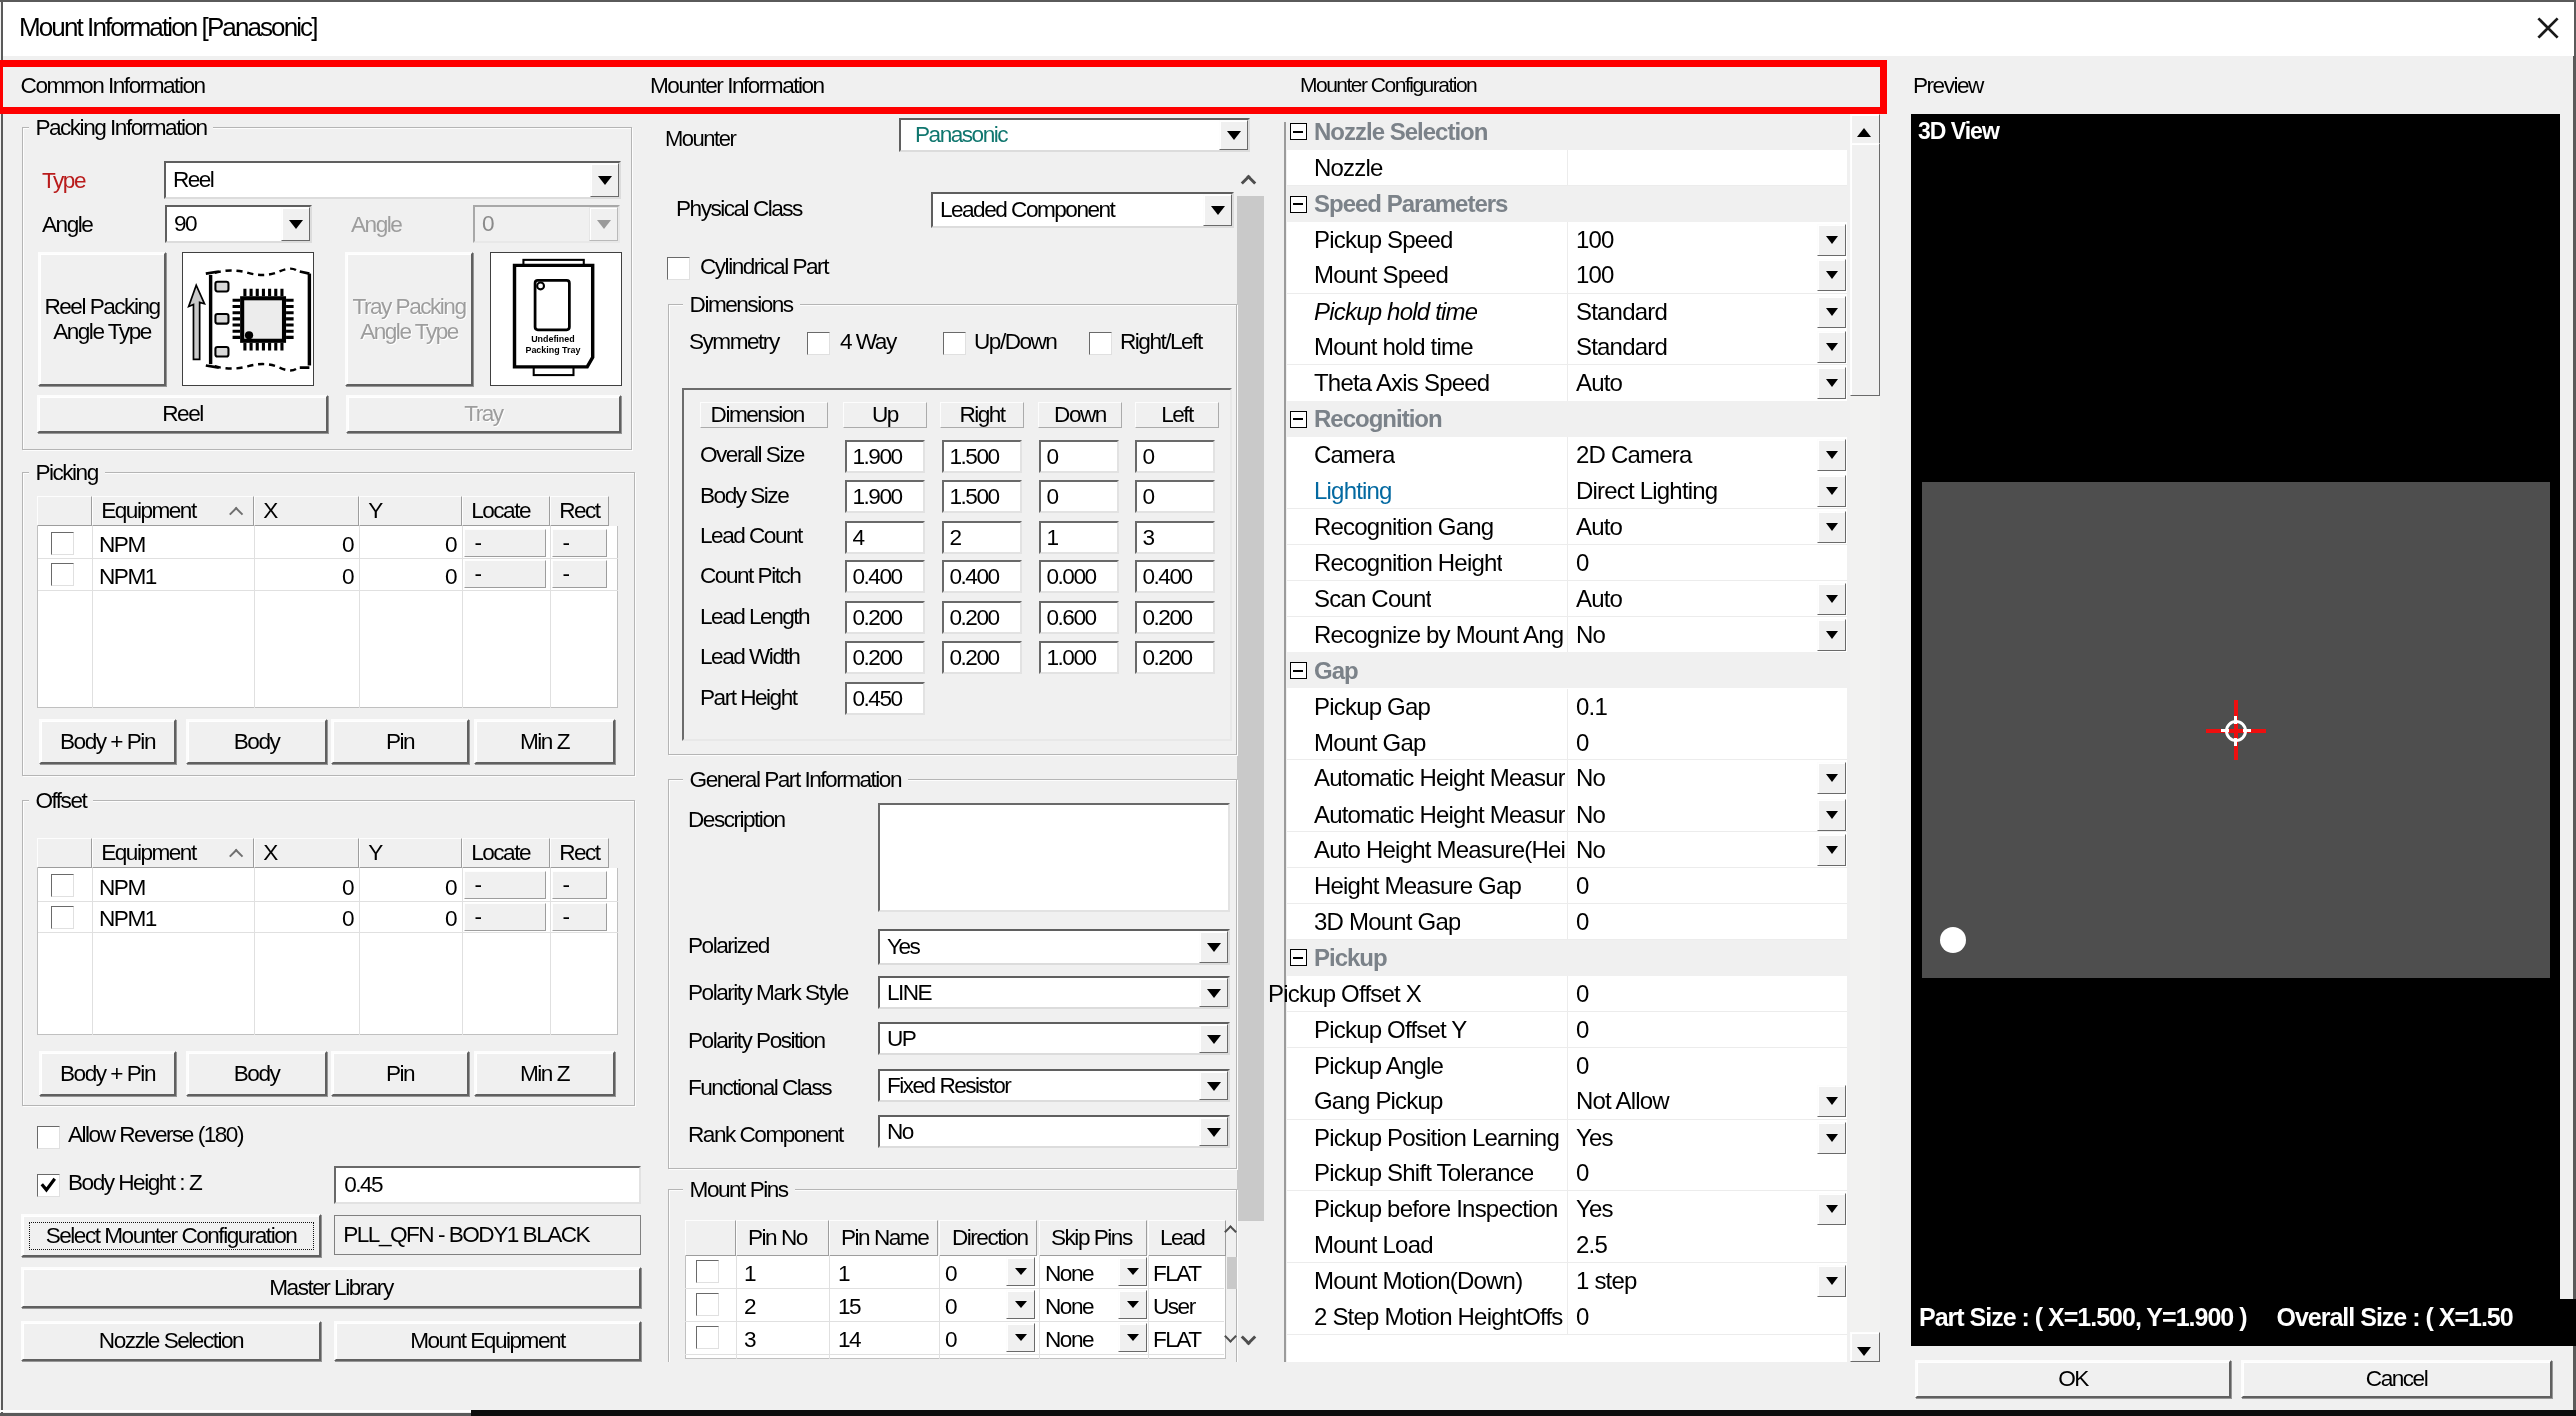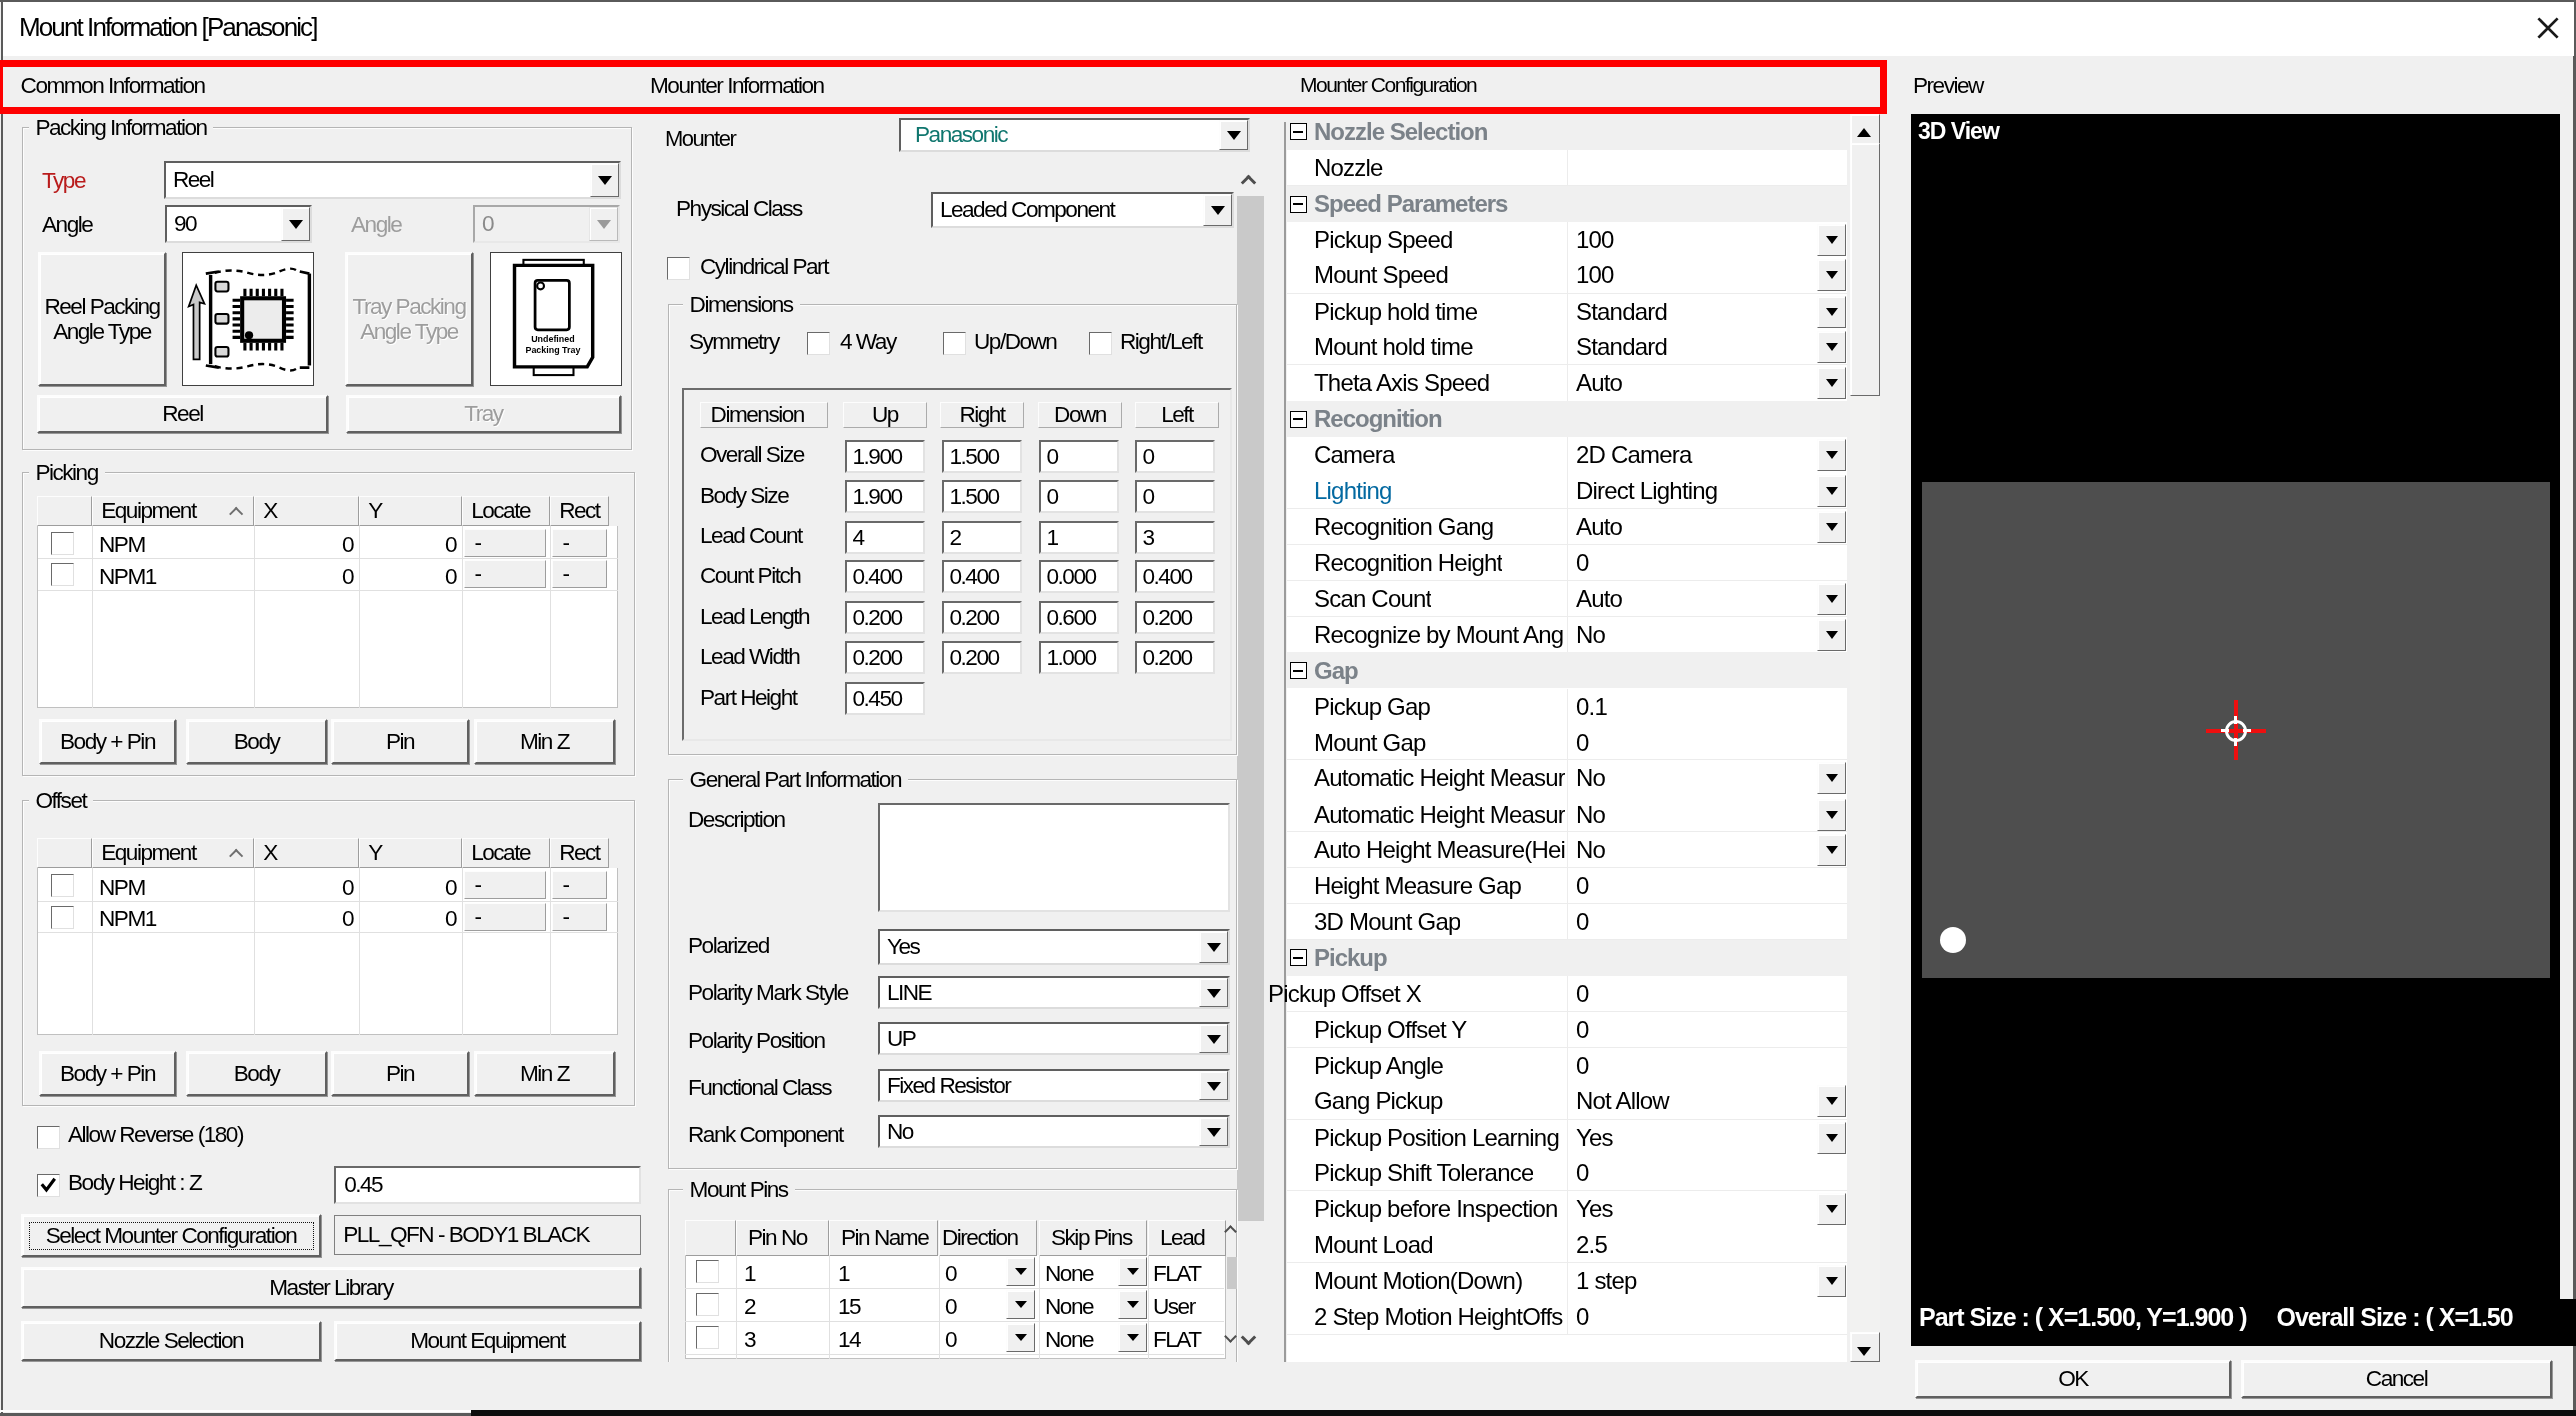--- a/index.html
+++ b/index.html
@@ -304,21 +304,21 @@
       <div class="tri" style="border-top-color:#000000;"></div>
     </div>
   </div>
 <div class="grp" style="left:668px;top:1189px;width:569px;height:183px;border-bottom:none;">
     <span class="glab" style="left:13.7px;">Mount Pins</span>
   </div>
 <div class="a" style="left:685px;top:1255px;width:541px;height:104px;background:#fff;border:0.7px solid #c0c0c0;border-top:none"></div>
 <div class="hc" style="left:685px;top:1220px;width:51px;height:36px;font-size:22.6px;justify-content:flex-start;padding-left:11px;"></div>
 <div class="hc" style="left:736px;top:1220px;width:93px;height:36px;font-size:22.6px;justify-content:flex-start;padding-left:11px;">Pin No</div>
 <div class="hc" style="left:829px;top:1220px;width:109px;height:36px;font-size:22.6px;justify-content:flex-start;padding-left:11px;">Pin Name</div>
-<div class="hc" style="left:939px;top:1220px;width:98px;height:36px;font-size:22.6px;justify-content:flex-start;padding-left:2px;">Direction</div>
+<div class="hc" style="left:939px;top:1220px;width:98px;height:36px;font-size:22.6px;justify-content:flex-start;padding-left:12px;">Direction</div>
 <div class="hc" style="left:1039px;top:1220px;width:108px;height:36px;font-size:22.6px;justify-content:flex-start;padding-left:11px;">Skip Pins</div>
 <div class="hc" style="left:1148px;top:1220px;width:78px;height:36px;font-size:22.6px;justify-content:flex-start;padding-left:11px;">Lead</div>
 <div class="cbx" style="left:696px;top:1260px;"></div>
 <div class="lb" style="left:744px;top:1261px;font-size:22.6px;letter-spacing:-1.5px;color:#000000;">1</div>
 <div class="lb" style="left:838px;top:1261px;font-size:22.6px;letter-spacing:-1.5px;color:#000000;">1</div>
 <div class="lb" style="left:945px;top:1261px;font-size:22.6px;letter-spacing:-1.5px;color:#000000;">0</div>
 <div class="ddg" style="left:1006px;top:1257px;width:29px;height:29px;">
     <div class="tri" style="border-width:6.2px;border-top-width:7.5px;margin-top:6.2px;"></div>
   </div>
 <div class="lb" style="left:1045px;top:1261px;font-size:22.6px;letter-spacing:-1.5px;color:#000000;">None</div>
@@ -393,21 +393,21 @@
 <div class="a" style="left:1567px;top:257px;width:0.7px;height:36px;background:#ececec"></div>
 <div class="a" style="left:1287px;top:293px;width:560px;height:0.7px;background:#ececec"></div>
 <div class="lb" style="left:1314px;top:261px;font-size:24px;letter-spacing:-0.8px;color:#000000;max-width:252px;overflow:hidden;">Mount Speed</div>
 <div class="lb" style="left:1576px;top:261px;font-size:24px;letter-spacing:-0.8px;color:#000000;">100</div>
 <div class="ddg" style="left:1817px;top:259px;width:29px;height:32px;">
     <div class="tri" style="border-width:6.9px;border-top-width:8.2px;margin-top:6.9px;"></div>
   </div>
 <div class="pgrow" style="top:294px;height:36px;"></div>
 <div class="a" style="left:1567px;top:294px;width:0.7px;height:36px;background:#ececec"></div>
 <div class="a" style="left:1287px;top:329px;width:560px;height:0.7px;background:#ececec"></div>
-<div class="lb" style="left:1314px;top:298px;font-size:24px;letter-spacing:-0.8px;color:#000000;max-width:252px;overflow:hidden;">Pickup hold time</div>
+<div class="lb" style="left:1314px;top:298px;font-size:24px;letter-spacing:-0.8px;color:#000000;max-width:252px;overflow:hidden;font-style:italic;">Pickup hold time</div>
 <div class="lb" style="left:1576px;top:298px;font-size:24px;letter-spacing:-0.8px;color:#000000;">Standard</div>
 <div class="ddg" style="left:1817px;top:296px;width:29px;height:32px;">
     <div class="tri" style="border-width:6.9px;border-top-width:8.2px;margin-top:6.9px;"></div>
   </div>
 <div class="pgrow" style="top:329px;height:36px;"></div>
 <div class="a" style="left:1567px;top:329px;width:0.7px;height:36px;background:#ececec"></div>
 <div class="a" style="left:1287px;top:364px;width:560px;height:0.7px;background:#ececec"></div>
 <div class="lb" style="left:1314px;top:333px;font-size:24px;letter-spacing:-0.8px;color:#000000;max-width:252px;overflow:hidden;">Mount hold time</div>
 <div class="lb" style="left:1576px;top:333px;font-size:24px;letter-spacing:-0.8px;color:#000000;">Standard</div>
 <div class="ddg" style="left:1817px;top:331px;width:29px;height:32px;">

